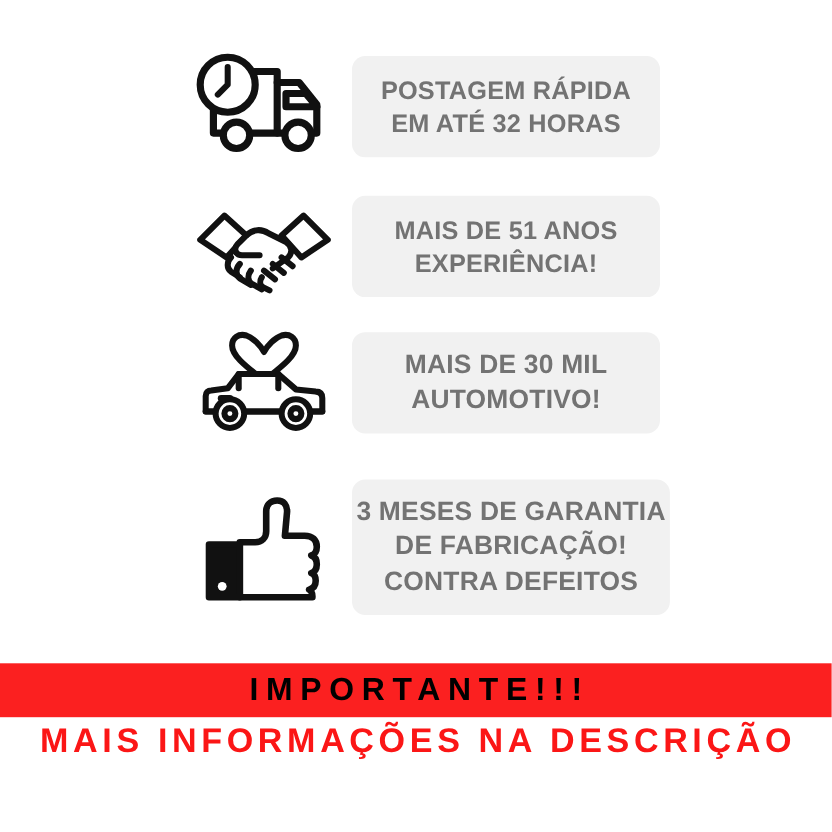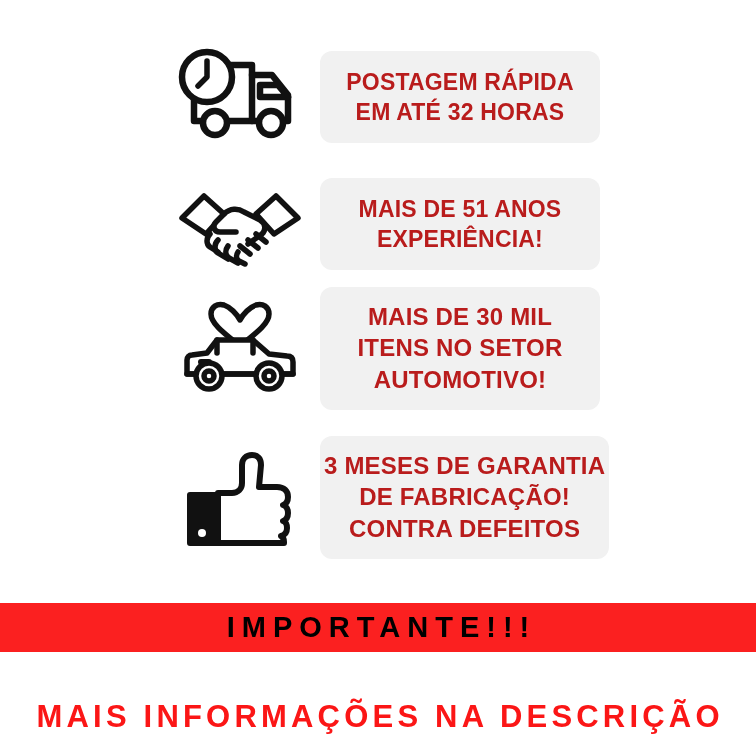--- a/index.html
+++ b/index.html
@@ -63,21 +63,21 @@
     display: flex;
     flex-direction: column;
     align-items: center;
     justify-content: center;
     box-sizing: border-box;
     padding: 14px 10px;
     min-height: 92px;
   }
 
   .benefit-card .line {
-    color: #b91c1c;
+    color: #737373;
     font-weight: bold;
     font-size: 23px;
     line-height: 1.32;
     letter-spacing: 0.2px;
     text-align: center;
     white-space: nowrap;
   }
 
   .card-3 .line, .card-4 .line {
     font-size: 24px;
@@ -105,25 +105,24 @@
     font-weight: bold;
     font-size: 29px;
     letter-spacing: 7px;
     text-indent: 7px;
     white-space: nowrap;
   }
 
   .description-line {
     position: absolute;
     left: 0;
-    top: 689px;
+    top: 656px;
     width: 756px;
     height: 56px;
     display: flex;
-    align-items: center;
     justify-content: center;
   }
 
   .description-line .desc-text {
     color: #fb1616;
     font-weight: bold;
     font-size: 31px;
     letter-spacing: 4.2px;
     text-indent: 4.2px;
     white-space: nowrap;
@@ -186,21 +185,20 @@
           <path d="M14 78 L120 78"></path>
           <circle cx="36" cy="80" r="13" fill="#ffffff"></circle>
           <circle cx="36" cy="80" r="5"></circle>
           <circle cx="96" cy="80" r="13" fill="#ffffff"></circle>
           <circle cx="96" cy="80" r="5"></circle>
           <path d="M28 66 L36 66" stroke-width="6"></path>
         </svg>
       </div>
       <div class="benefit-card card-3">
         <div class="line">MAIS DE 30 MIL</div>
-        <div class="line">ITENS NO SETOR</div>
         <div class="line">AUTOMOTIVO!</div>
       </div>
     </div>
 
     <div class="benefit-row row-4">
       <div class="icon-slot">
         <svg width="120" height="100" viewBox="0 0 120 100" fill="none" stroke="#111111" stroke-width="6" stroke-linecap="round" stroke-linejoin="round">
           <path d="M38 46 L52 46 C58 46 62 42 62 36 L62 18 C62 12 66 8 72 8 C78 8 81 12 81 18 L79 40 L97 40 C104 40 108 44 108 50 C108 54 106 57 103 58 C106 59 108 62 108 66 C108 70 106 73 103 74 C106 75 107 78 107 81 C107 85 105 88 101 89 C103 90 104 93 104 95 C104 96 104 96 104 96 L38 96 Z" fill="#ffffff"></path>
           <path d="M10 48 L38 48 L38 96 L10 96 Z" fill="#111111" stroke="#111111"></path>
           <circle cx="22" cy="86" r="4" fill="#ffffff" stroke="none"></circle>

